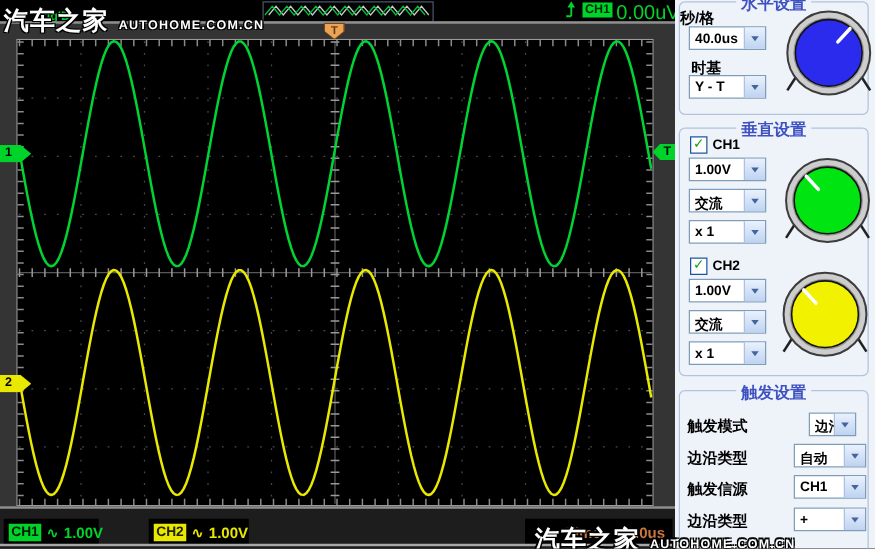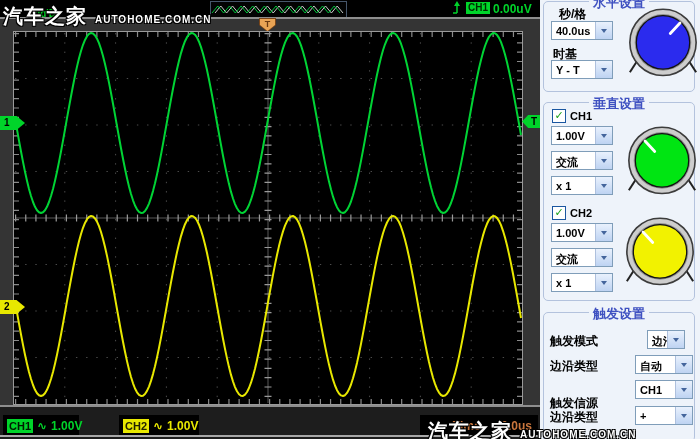--- a/index.html
+++ b/index.html
@@ -7,21 +7,21 @@
        font-family:"Liberation Sans","DejaVu Sans",sans-serif;-webkit-font-smoothing:none;}
 
   
   .topbar{position:absolute;left:0;top:0;width:540px;height:17px;background:#000;}
   .sep-top{position:absolute;left:0;top:17px;width:540px;height:2px;background:#8e8e8e;}
   .trigd{position:absolute;left:28px;top:8px;color:#00cc22;font-size:10px;font-weight:bold;}
   .preview{position:absolute;left:210px;top:1px;width:135px;height:15px;background:#030303;border:1px solid #46566a;}
   .edge-icon{position:absolute;left:452px;top:1px;}
   .trig-badge{position:absolute;left:466px;top:2px;background:#00d42a;color:#002b00;
               font-size:10px;font-weight:bold;padding:0 2px;height:12px;line-height:12px;}
-  .trig-level{position:absolute;left:493px;top:2px;color:#00d42a;font-size:12px;font-weight:bold;}
+  .trig-level{position:absolute;left:493px;top:2px;color:#00d42a;font-size:16px;font-weight:normal;}
 
   
   .tpoint{position:absolute;left:259px;top:18px;width:17px;height:14px;background:#7a4518;
           clip-path:polygon(0 0,100% 0,100% 50%,50% 100%,0 50%);}
   .tpoint-in{position:absolute;left:1px;top:1px;width:15px;height:12px;background:#e9a455;
           clip-path:polygon(0 0,100% 0,100% 50%,50% 100%,0 50%);
           color:#6b3a10;font-weight:bold;font-size:9px;text-align:center;line-height:10px;}
 
   
   .screen{position:absolute;left:13px;top:31px;}
@@ -154,21 +154,21 @@
       <span class="tlabel">40.0us</span>
     </div>
   </div>
   <div class="botline"></div>
 
   <div class="panel">
 
     <div class="grp" style="top:1px;height:91px;">
       <div class="grp-title"><span>水平设置</span></div>
     </div>
-    <span class="plabel" style="left:19px;top:6px;">秒/格</span>
+    <span class="plabel" style="left:4px;top:6px;">秒/格</span>
     <div class="dd" style="left:11px;top:21px;width:62px;">
       <span class="dd-value">40.0us</span>
       <span class="dd-btn">
           <span class="chev"></span>
         </span>
     </div>
     <span class="plabel" style="left:13px;top:46px;text-align:right;">时基</span>
     <div class="dd" style="left:11px;top:60px;width:62px;">
       <span class="dd-value">Y - T</span>
       <span class="dd-btn">
@@ -262,21 +262,21 @@
           <span class="chev"></span>
         </span>
     </div>
     <span class="plabel" style="left:10px;top:358px;">边沿类型</span>
     <div class="dd" style="left:95px;top:355px;width:58px;">
       <span class="dd-value">自动</span>
       <span class="dd-btn">
           <span class="chev"></span>
         </span>
     </div>
-    <span class="plabel" style="left:10px;top:383px;margin-top:12px;">触发信源</span>
+    <span class="plabel" style="left:10px;top:383px;">触发信源</span>
     <div class="dd" style="left:95px;top:380px;width:58px;">
       <span class="dd-value">CH1</span>
       <span class="dd-btn">
           <span class="chev"></span>
         </span>
     </div>
     <span class="plabel" style="left:10px;top:409px;">边沿类型</span>
     <div class="dd" style="left:95px;top:406px;width:58px;">
       <span class="dd-value">+</span>
       <span class="dd-btn">

